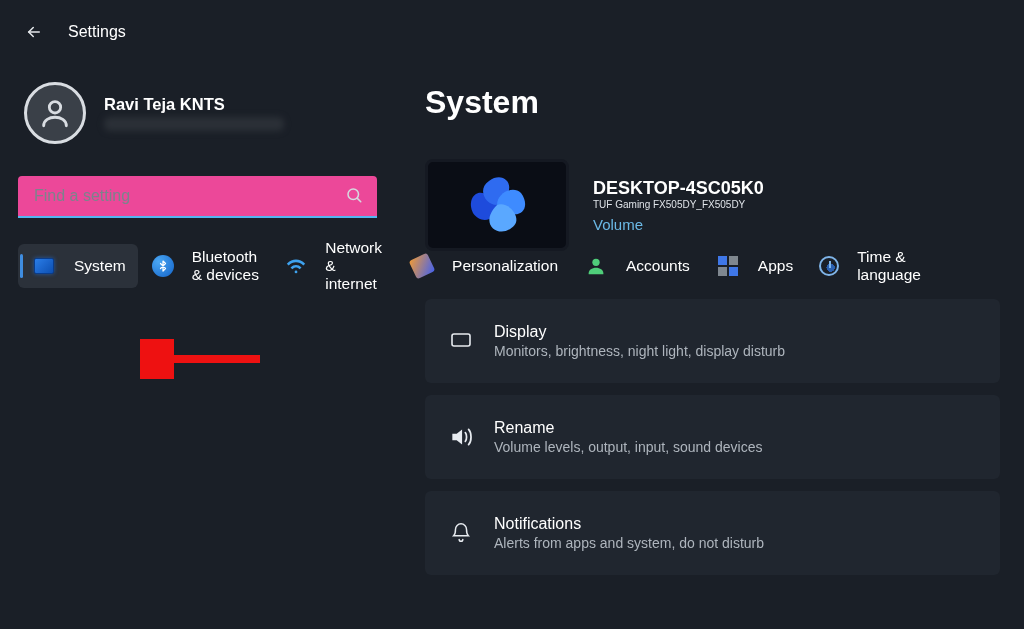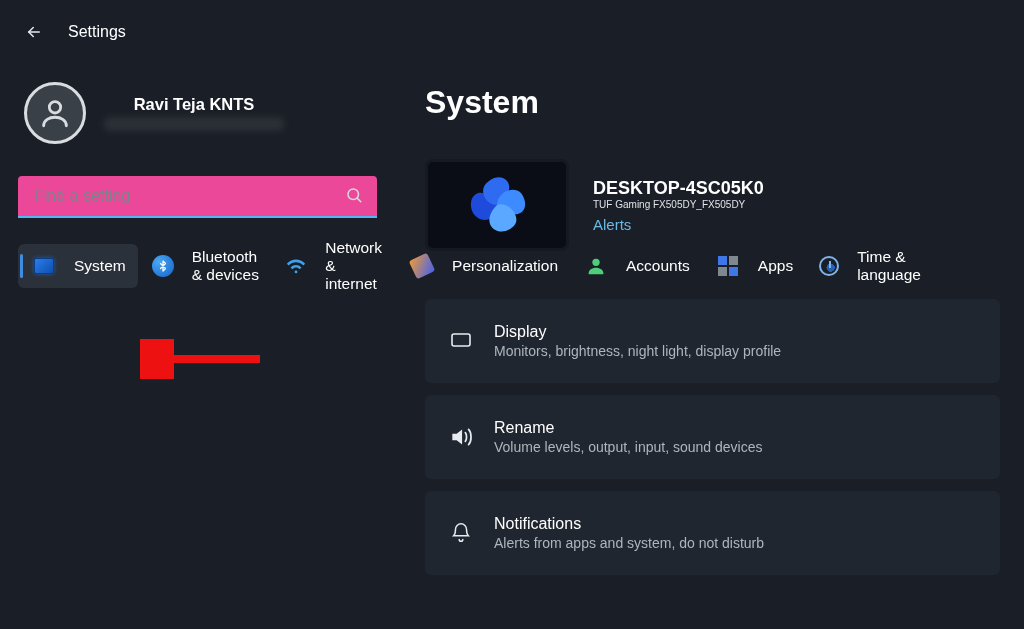--- a/index.html
+++ b/index.html
@@ -20,21 +20,21 @@
   
   .header{display:flex;align-items:center;gap:22px;padding:20px 22px 10px 22px;}
   .back-btn{width:24px;height:24px;display:flex;align-items:center;justify-content:center;color:#e5e8ec;cursor:pointer;}
   .settings-title{font-size:16px;font-weight:500;}
 
   
   .columns{display:flex;height:calc(100% - 46px);}
 
   
   .sidebar{width:395px;padding:0 18px 0 18px;display:flex;flex-direction:column;position:relative;}
-  .user-block{display:flex;align-items:center;gap:18px;padding:28px 6px 26px 6px;text-align:center;}
+  .user-block{display:flex;align-items:center;gap:18px;padding:28px 6px 26px 6px;}
   .avatar{width:62px;height:62px;border-radius:50%;background:#3a4048;border:3px solid #d9dde2;display:flex;align-items:center;justify-content:center;}
   .avatar svg{stroke:#d9dde2;}
   .user-name{font-size:16.5px;font-weight:600;}
   .user-email{margin-top:3px;height:14px;width:180px;border-radius:6px;background:#2b3037;filter:blur(3px);}
   .search-wrap{position:relative;margin-top:6px;}
   .search-input{width:100%;height:42px;background:#ec4899;border:none;border-bottom:2px solid var(--accent);color:var(--text);font-size:16px;padding:0 44px 0 16px;outline:none;border-radius:4px 4px 0 0;}
   .search-input::placeholder{color:#7c838c;}
   .search-icon{position:absolute;right:14px;top:50%;transform:translateY(-50%);color:#d6dae0;}
 
   .nav{margin-top:26px;display:flex;flex-direction:col;}
@@ -197,34 +197,34 @@
             <path d="M0 0 C-20 -30, -40 -10, -30 10 C-20 25, 0 20, 0 0Z" fill="#1e4bdc"></path>
             <path d="M0 0 C30 -20, 10 -45, -10 -30 C-25 -20, -15 0, 0 0Z" fill="#2f6bf0"></path>
             <path d="M0 0 C25 25, 45 5, 30 -15 C20 -25, 0 -15, 0 0Z" fill="#3e8bff"></path>
             <path d="M0 0 C-25 25, 5 45, 22 25 C30 15, 15 -5, 0 0Z" fill="#5aa8ff"></path>
           </g>
         </svg>
       </div>
       <div>
         <div class="device-name">DESKTOP-4SC05K0</div>
         <div class="device-model">TUF Gaming FX505DY_FX505DY</div>
-        <div class="rename">Alerts</div>
+        <div class="rename">Volume</div>
       </div>
     </div>
 
     <div class="card">
       <div class="card-ico">
         <svg width="24" height="24" viewBox="0 0 24 24" fill="none" stroke="currentColor" stroke-width="1.6">
             <rect x="3" y="5" width="18" height="12" rx="2"></rect>
             <line x1="3" y1="19" x2="21" y2="19" stroke-width="0"></line>
           </svg>
       </div>
       <div>
         <div class="card-title">Display</div>
-        <div class="card-sub">Monitors, brightness, night light, display profile</div>
+        <div class="card-sub">Monitors, brightness, night light, display disturb</div>
       </div>
     </div>
 
     <div class="card">
       <div class="card-ico">
         <svg width="26" height="26" viewBox="0 0 24 24" fill="none" stroke="currentColor" stroke-width="1.6" stroke-linecap="round">
             <path d="M4 9v6h4l5 4V5L8 9H4z" fill="currentColor" stroke="none"></path>
             <path d="M16 8c1.5 1.5 1.5 6.5 0 8"></path>
             <path d="M19 5c3 3 3 11 0 14"></path>
           </svg>

